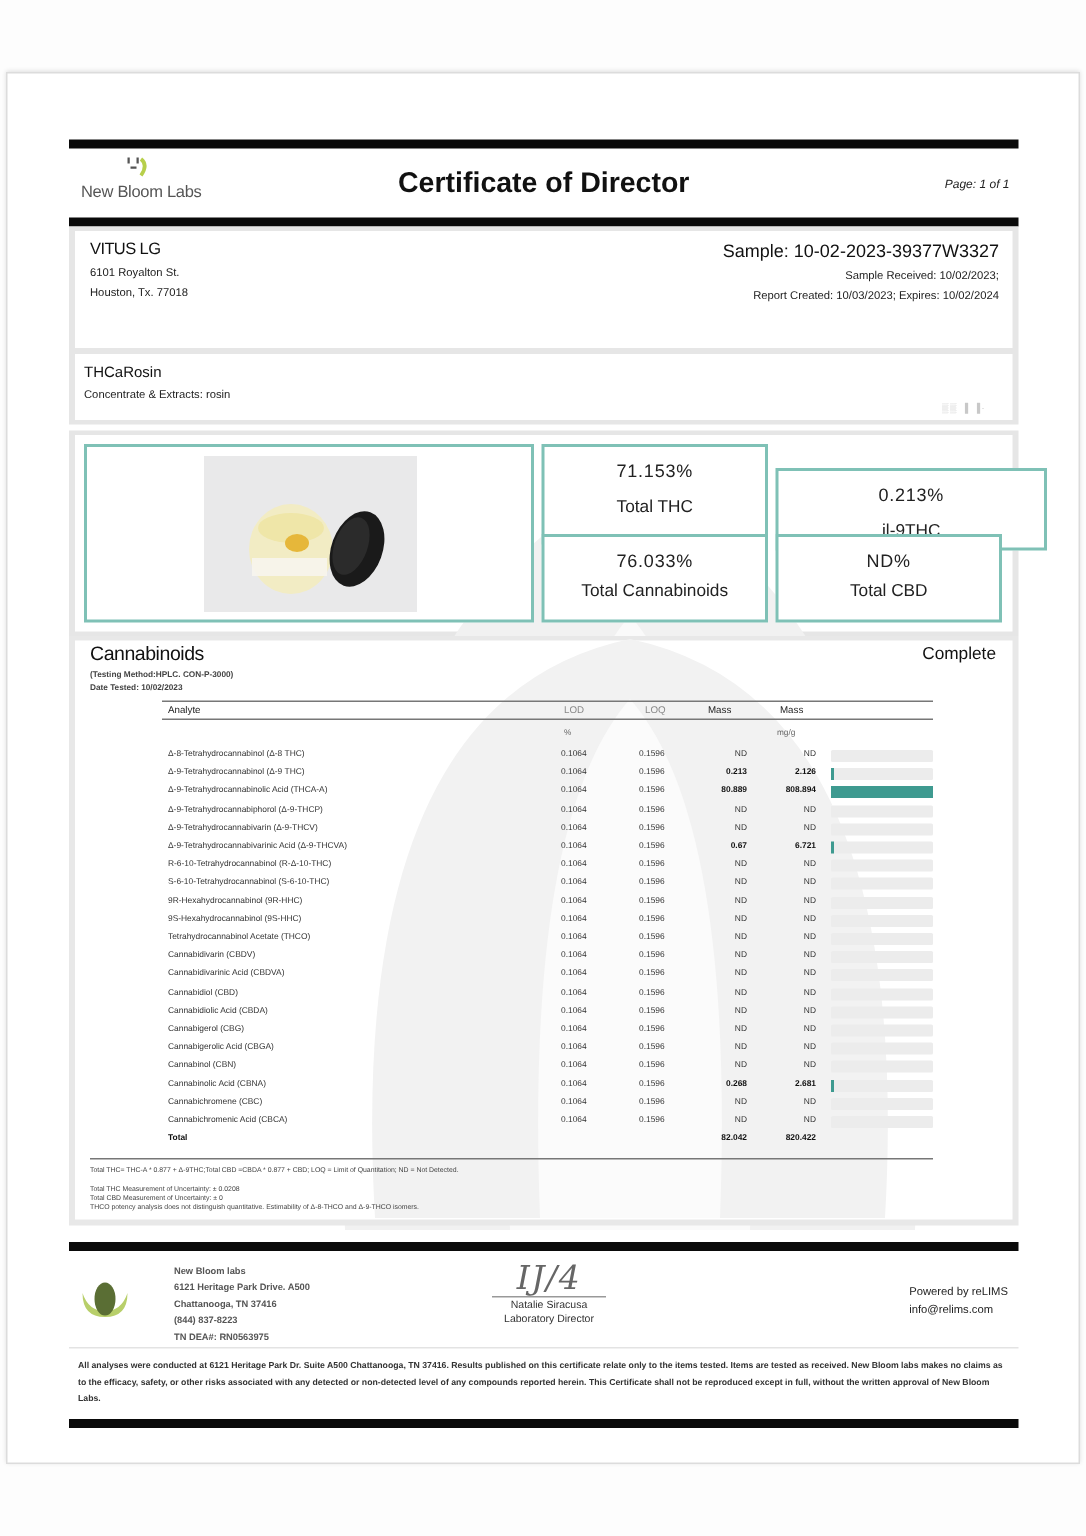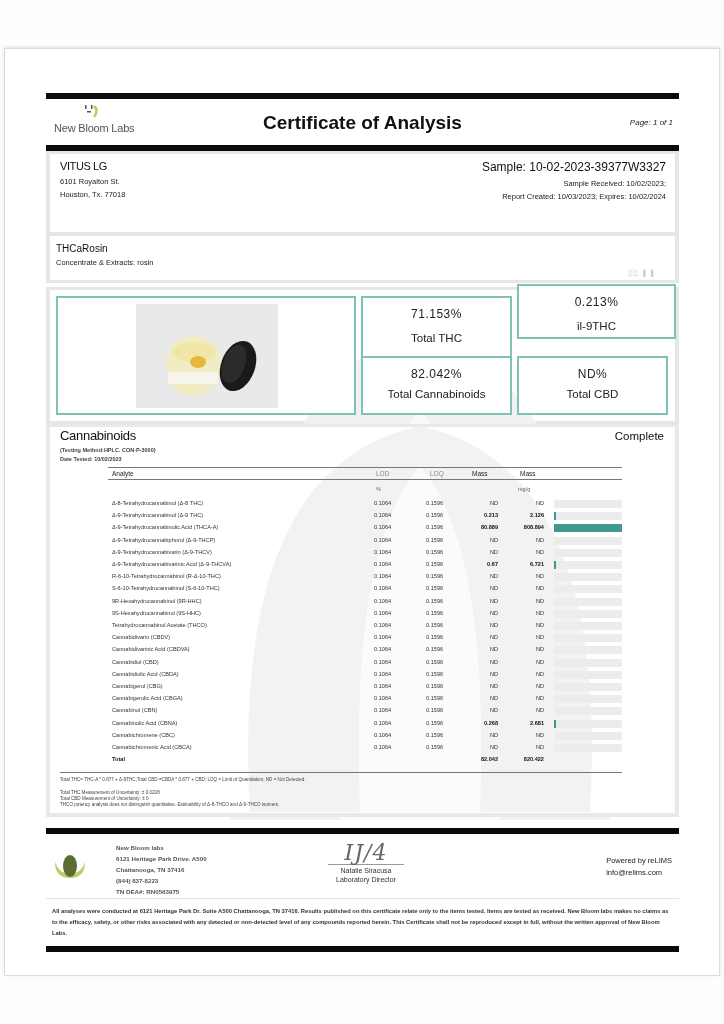--- a/index.html
+++ b/index.html
@@ -78,21 +78,21 @@
 <div class="bar" style="top:93px;"></div>
 
 <div class="header">
   <svg class="logo-glyph" viewBox="0 0 20 14">
     <rect x="3" y="1" width="1.5" height="4" fill="#555"></rect>
     <rect x="9" y="1" width="1.5" height="4" fill="#555"></rect>
     <rect x="5" y="7" width="4" height="1.5" fill="#555"></rect>
     <path d="M12 2 Q17 6 12 13" stroke="#b7cf4a" stroke-width="2.4" fill="none"></path>
   </svg>
   <div class="logo-text">New Bloom Labs</div>
-  <div class="title">Certificate  of Analysis</div>
+  <div class="title">Certificate  of Director</div>
   <div class="page-no">Page:  1 of 1</div>
 </div>
 <div class="bar" style="top:145px;"></div>
 
 <div class="panel-bg" style="top:151px;height:132px;"></div>
 <div class="card" style="left:50px;top:154px;width:625px;height:78px;"></div>
 <div class="client-name">VITUS LG</div>
 <div class="client-line" style="top:177px;">6101 Royalton St.</div>
 <div class="client-line" style="top:190px;">Houston, Tx. 77018</div>
 <div class="sample-id">Sample: 10-02-2023-39377W3327</div>
@@ -122,26 +122,26 @@
     <rect x="32" y="68" width="50" height="12" fill="#f7f5ee" opacity="0.9"></rect>
     <ellipse cx="102" cy="62" rx="17" ry="26" transform="rotate(20 102 62)" fill="#1a1a1a"></ellipse>
     <ellipse cx="98" cy="60" rx="11" ry="20" transform="rotate(20 98 60)" fill="#2b2b2b"></ellipse>
   </svg>
 </div>
 
 <div class="tile" style="left:361px;top:296px;width:151px;height:67px;">
   <div class="val">71.153%</div>
   <div class="lbl">Total THC</div>
 </div>
-<div class="tile" style="left:517px;top:284px;width:159px;height:55px;">
+<div class="tile" style="left:517px;top:312px;width:181px;height:55px;">
   <div class="val">0.213%</div>
   <div class="lbl">il-9THC</div>
 </div>
 <div class="tile" style="left:361px;top:356px;width:151px;height:59px;">
-  <div class="val">82.042%</div>
+  <div class="val">76.033%</div>
   <div class="lbl" style="margin-top:7px;">Total Cannabinoids</div>
 </div>
 <div class="tile" style="left:517px;top:356px;width:151px;height:59px;">
   <div class="val">ND%</div>
   <div class="lbl" style="margin-top:7px;">Total CBD</div>
 </div>
 
 <div class="panel-bg" style="top:424px;height:393px;background:#e8e8e8;"></div>
 <div class="card" style="left:50px;top:427px;width:625px;height:386px;"></div>
 <svg class="watermark" style="top:426px;height:386px;" viewBox="0 0 460 386" preserveAspectRatio="none">

